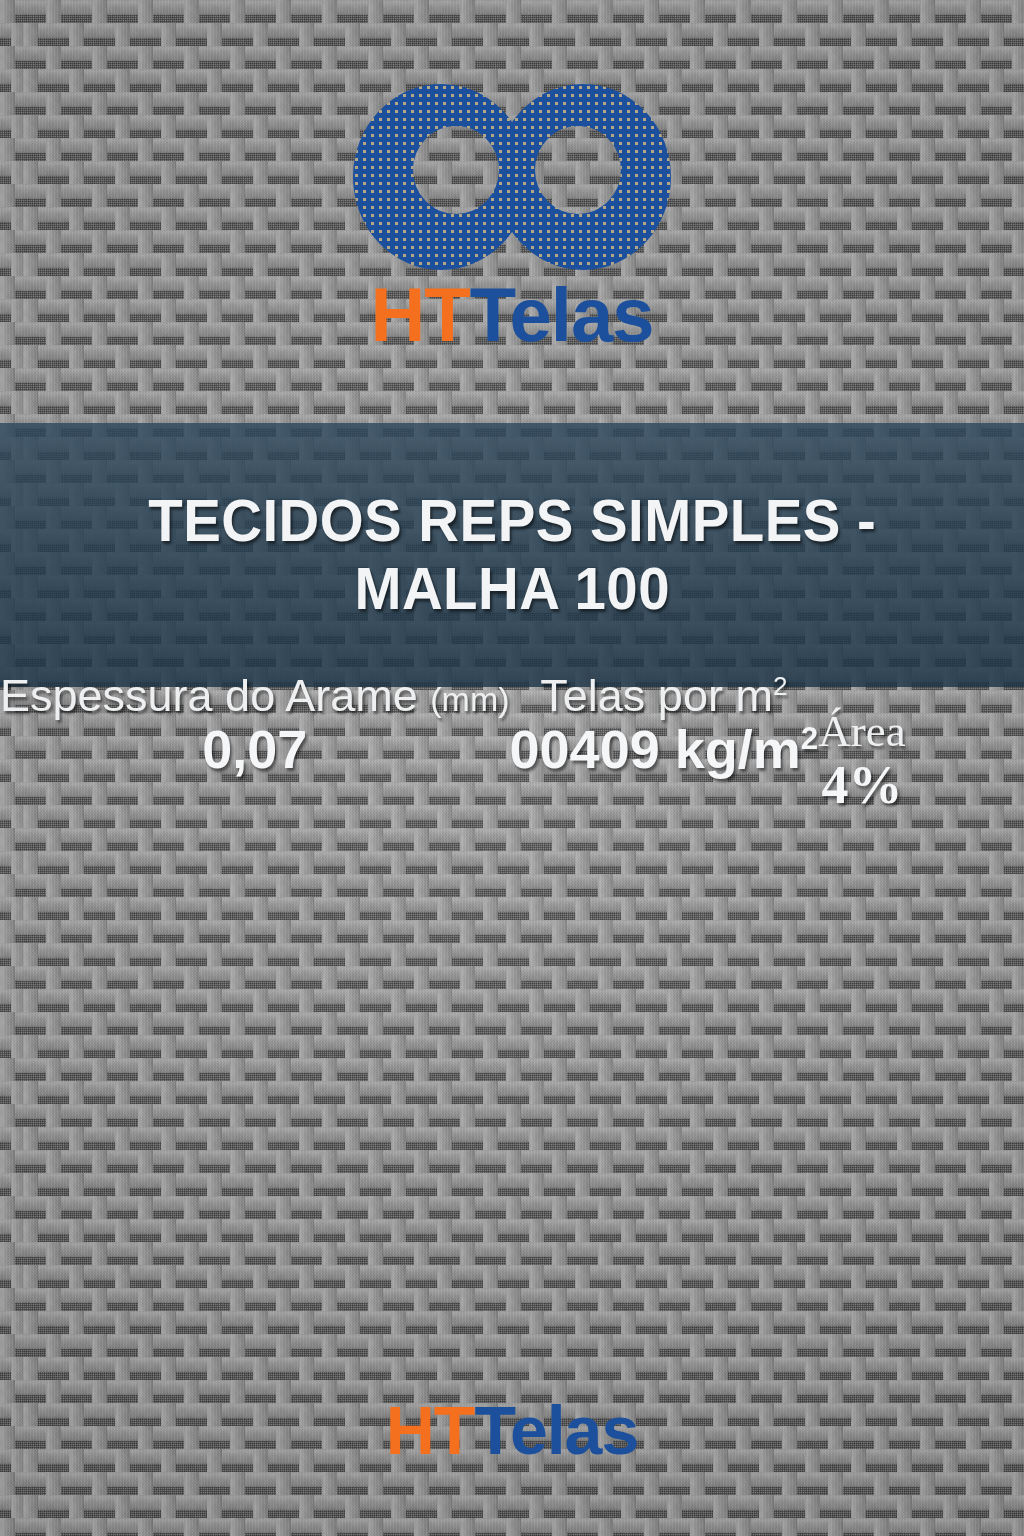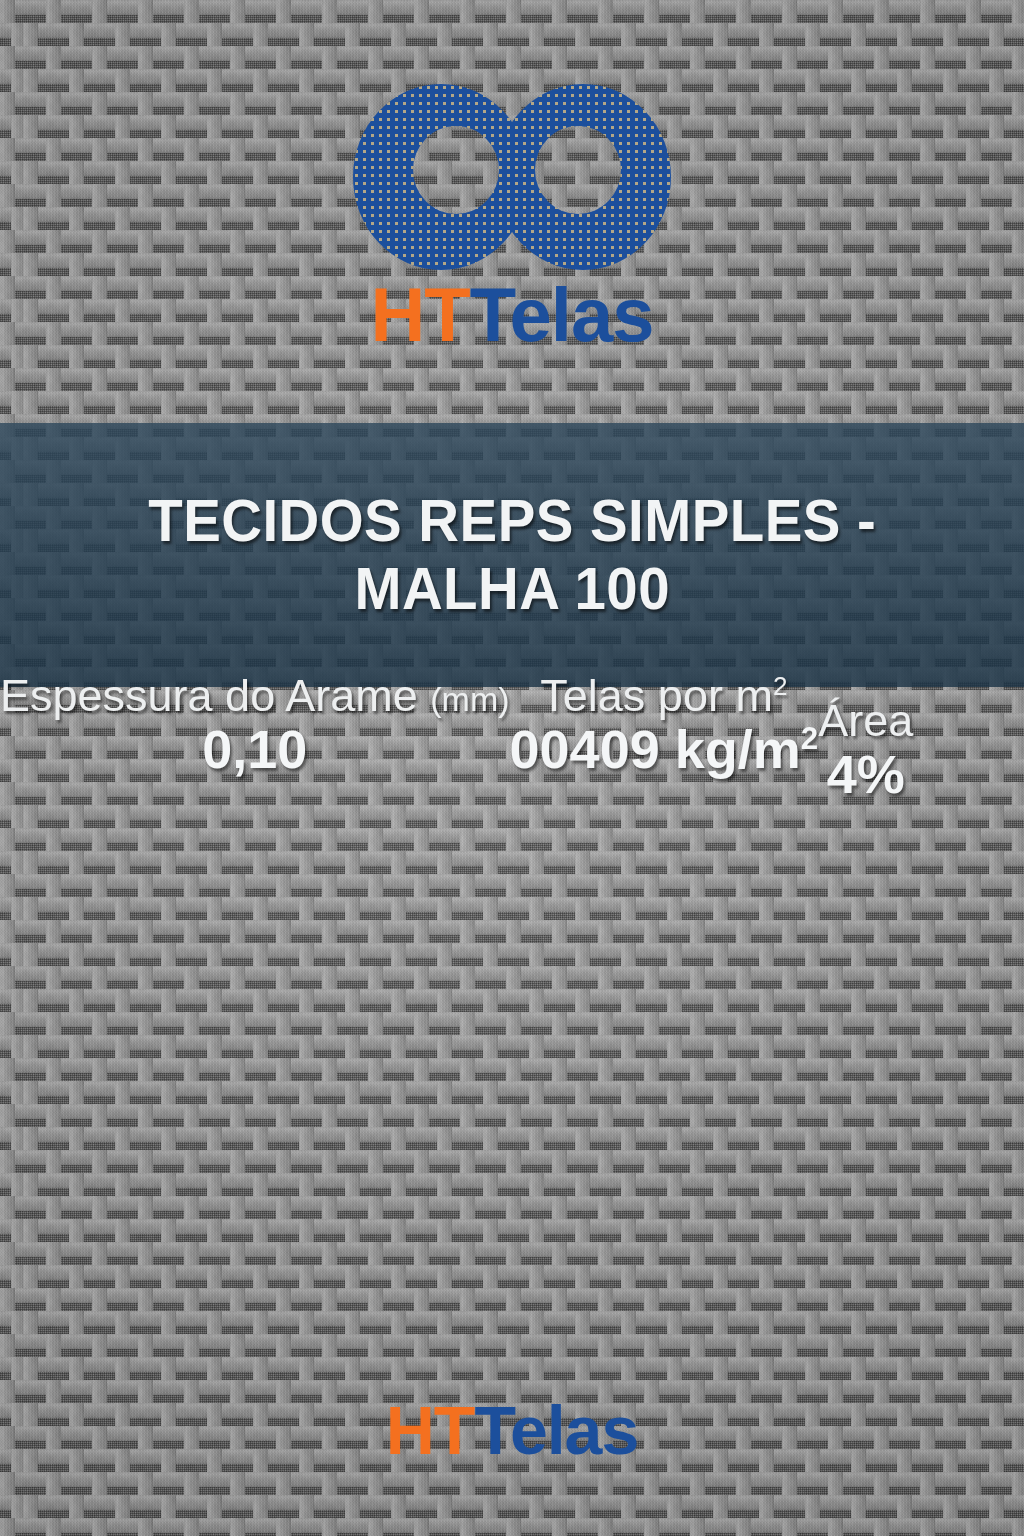--- a/index.html
+++ b/index.html
@@ -154,21 +154,21 @@
   
   .specs {
     position: absolute;
     top: 672px; left: 0; width: 100%;
     display: flex; flex-direction: row; align-items: flex-end;
   }
   .spec {
     text-align: center;
     margin-bottom: 36px;
   }
-  .spec:last-child { margin-bottom: 11px; }
+  .spec:last-child { margin-bottom: 0; font-family: Liberation Serif, serif; }
   .spec-label {
     color: #edeff0;
     font-size: 45px;
     line-height: 1.05;
     text-shadow: 2px 3px 3px rgba(0,0,0,.5);
     white-space: nowrap;
   }
   .spec-label .unit { font-size: 34px; }
   .spec-value {
     margin-top: 2px;
@@ -243,21 +243,21 @@
     <div class="title-band">
       <div class="title-band-sheen"></div>
       <div class="title-text"><span>TECIDOS REPS SIMPLES -</span>
 <span>MALHA 100</span></div>
     </div>
 
     <div class="specs">
 
       <div class="spec">
         <div class="spec-label"><span>Espessura do Arame</span> <span class="unit">(mm)</span></div>
-        <div class="spec-value">0,10</div>
+        <div class="spec-value">0,07</div>
       </div>
 
 
       <div class="spec">
         <div class="spec-label"><span>Telas por m</span><sup>2</sup></div>
         <div class="spec-value"><span>00409 kg/m</span><sup>2</sup></div>
       </div>
 
       <div class="spec">
         <div class="spec-label"><span>Área</span></div>

